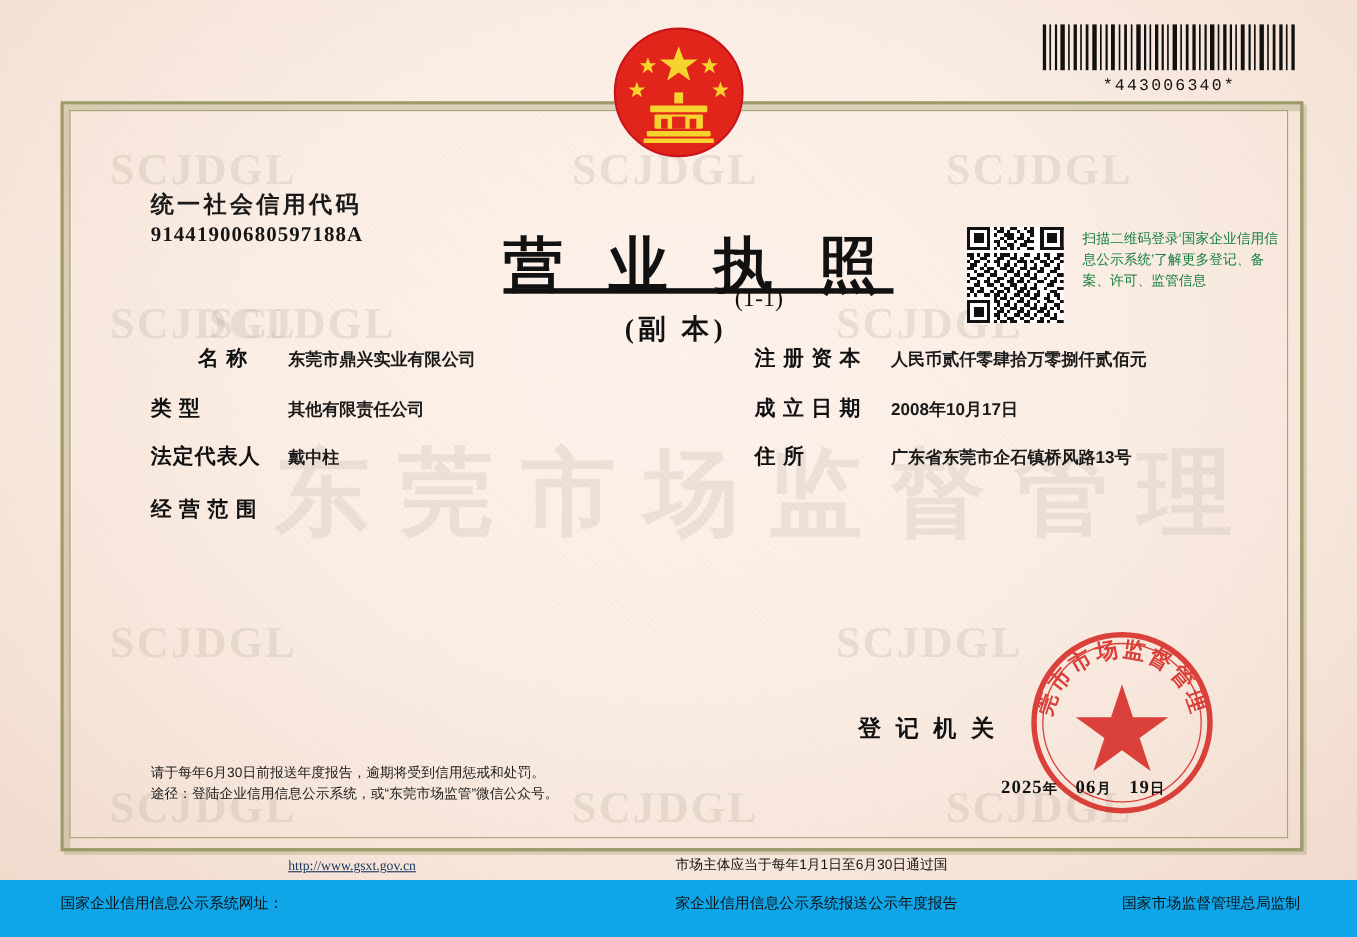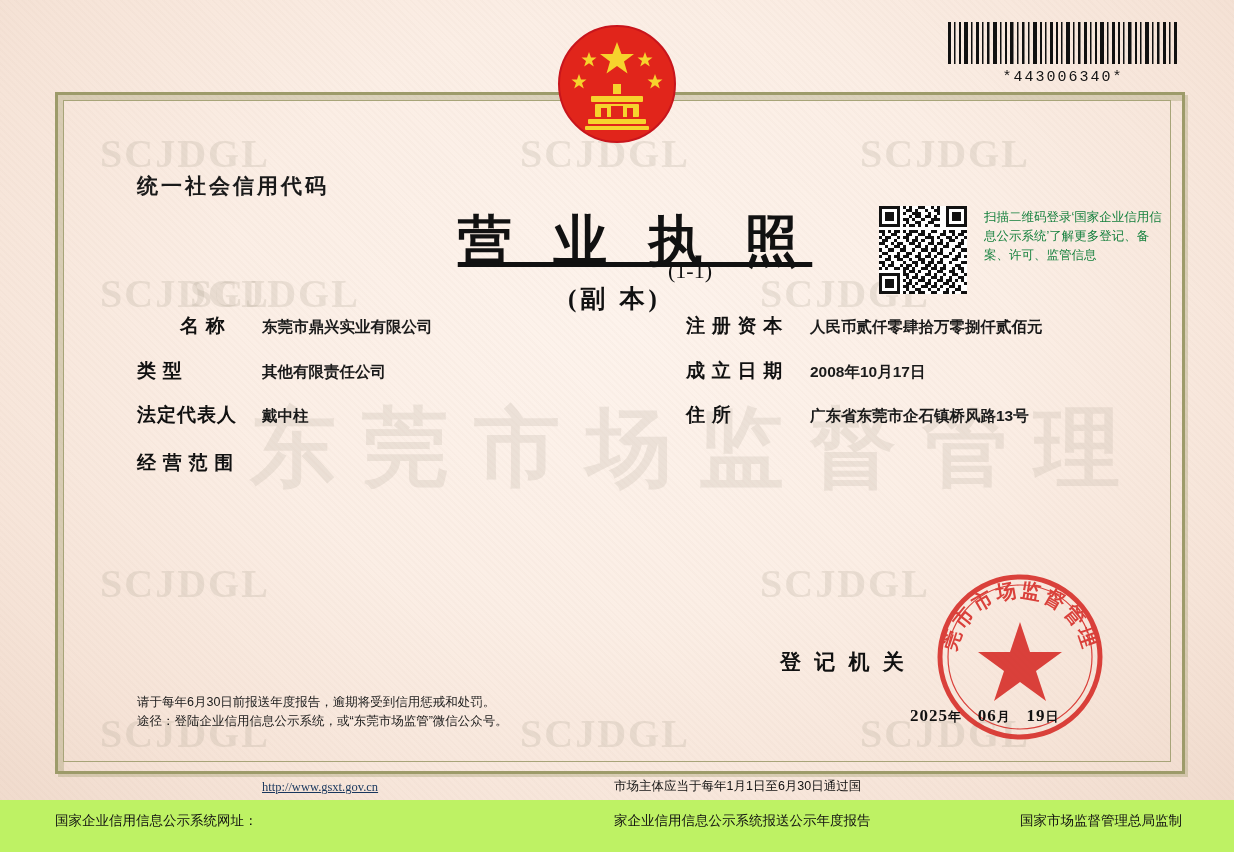--- a/index.html
+++ b/index.html
@@ -130,21 +130,21 @@
     position:absolute;left:262px;top:780px;font-size:12.5px;color:#17365d;
     font-family:"Liberation Serif",serif;text-decoration:underline;
   }
   .url2{
     position:absolute;left:614px;top:778px;font-size:12.5px;color:#111;
     font-family:"Liberation Sans",sans-serif;
   }
 
   
   .bottom{
-    position:absolute;left:0;top:800px;width:1234px;height:52px;background:#bef264;
+    position:absolute;left:0;top:800px;width:1234px;height:52px;background:#0ea5e9;
   }
   .bottom-l{position:absolute;left:55px;top:12px;font-size:13.5px;color:#111;font-family:"Liberation Sans",sans-serif;}
   .bottom-c{position:absolute;left:614px;top:12px;font-size:13.5px;color:#111;font-family:"Liberation Sans",sans-serif;}
   .bottom-r{position:absolute;right:52px;top:12px;font-size:13.5px;color:#111;font-family:"Liberation Sans",sans-serif;}
 </style>
 </head>
 <body>
 
 <div class="page">
   <div class="paper"></div>
@@ -235,20 +235,21 @@
         <rect x="30" y="104" width="64" height="4" rx="1"></rect>
         <rect x="56" y="84" width="12" height="11" fill="#e1251b"></rect>
         <rect x="46" y="86" width="6" height="9" fill="#e1251b"></rect>
         <rect x="72" y="86" width="6" height="9" fill="#e1251b"></rect>
         <rect x="58" y="62" width="8" height="10"></rect>
       </g>
     </svg>
   </div>
 
   <div class="credit-label">统一社会信用代码</div>
+  <div class="credit-code">91441900680597188A</div>
 
   <div class="main-title">营 业 执 照</div>
   <div class="title-sup">(1-1)</div>
   <div class="sub-title">(副 本)</div>
 
   <div class="qr">
     <svg viewBox="0 0 29 29" width="88" height="88" shape-rendering="crispEdges">
       <rect width="29" height="29" fill="#fff"></rect>
       <g fill="#111">
         <rect x="0" y="0" width="7" height="1"></rect>

